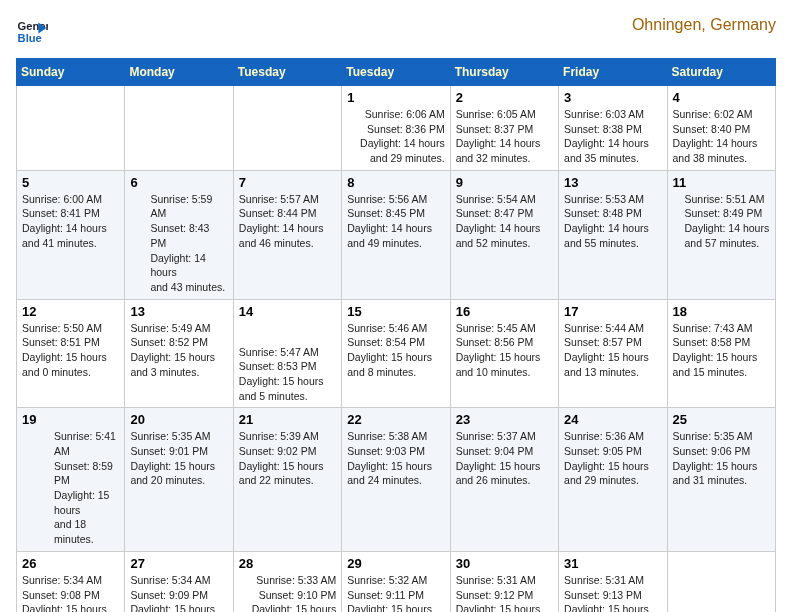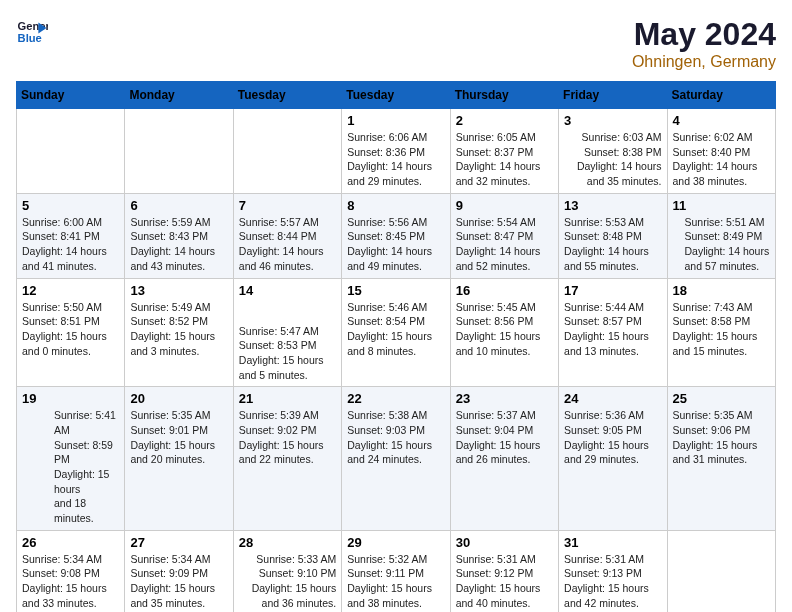--- a/index.html
+++ b/index.html
@@ -37,21 +37,21 @@
       font-size: 16px;
       color: #a16207;
     }
     .calendar-table {
       width: 100%;
       border-collapse: collapse;
       font-size: 11px;
     }
     .calendar-table thead tr th {
       background: #1565c0;
-      color: #000000;
+      color: #fef9c3;
       padding: 6px 4px;
       text-align: left;
       font-size: 12px;
       font-weight: bold;
       border: 1px solid #1565c0;
     }
     .calendar-table tbody tr td {
       vertical-align: top;
       padding: 4px 5px;
       border: 1px solid #ccc;
@@ -82,21 +82,20 @@
 
 <div class="header">
   <div class="logo">
     <svg class="logo-icon" viewBox="0 0 40 40">
       <text x="2" y="18" font-size="14" font-weight="bold" fill="#1a1a2e">General</text>
       <text x="2" y="32" font-size="14" font-weight="bold" fill="#1565c0">Blue</text>
       <polygon points="28,8 38,15 28,22" fill="#1565c0"></polygon>
     </svg>
   </div>
   <div class="title-block">
-    <div class="month-title">May 2024</div>
     <div class="location">Ohningen, Germany</div>
   </div>
 </div>
 
 <table class="calendar-table">
   <thead>
     <tr id="weekday-header">
         <th>Sunday</th>
         <th>Monday</th>
         <th>Tuesday</th>
@@ -106,35 +105,35 @@
         <th>Saturday</th>
       </tr>
   </thead>
   <tbody id="calendar-body">
       <tr>
         <td class="empty-cell"></td>
         <td class="empty-cell"></td>
         <td class="empty-cell"></td>
         <td>
           <span class="day-number">1</span>
-          <div class="day-info" style="white-space: pre-line;">Sunrise: 6:06 AM
+          <div class="day-info" style="white-space: pre-line; text-align: right;">Sunrise: 6:06 AM
 Sunset: 8:36 PM
 Daylight: 14 hours
 and 29 minutes.</div>
         </td>
         <td>
           <span class="day-number">2</span>
           <div class="day-info" style="white-space: pre-line;">Sunrise: 6:05 AM
 Sunset: 8:37 PM
 Daylight: 14 hours
 and 32 minutes.</div>
         </td>
         <td>
           <span class="day-number">3</span>
-          <div class="day-info" style="white-space: pre-line; text-align: right;">Sunrise: 6:03 AM
+          <div class="day-info" style="white-space: pre-line;">Sunrise: 6:03 AM
 Sunset: 8:38 PM
 Daylight: 14 hours
 and 35 minutes.</div>
         </td>
         <td>
           <span class="day-number">4</span>
           <div class="day-info" style="white-space: pre-line;">Sunrise: 6:02 AM
 Sunset: 8:40 PM
 Daylight: 14 hours
 and 38 minutes.</div>
@@ -143,21 +142,21 @@
       <tr>
         <td>
           <span class="day-number">5</span>
           <div class="day-info" style="white-space: pre-line;">Sunrise: 6:00 AM
 Sunset: 8:41 PM
 Daylight: 14 hours
 and 41 minutes.</div>
         </td>
         <td>
           <span class="day-number">6</span>
-          <div class="day-info" style="white-space: pre-line;">Sunrise: 5:59 AM
+          <div class="day-info" style="white-space: pre-line; margin-left: 20px;">Sunrise: 5:59 AM
 Sunset: 8:43 PM
 Daylight: 14 hours
 and 43 minutes.</div>
         </td>
         <td>
           <span class="day-number">7</span>
           <div class="day-info" style="white-space: pre-line;">Sunrise: 5:57 AM
 Sunset: 8:44 PM
 Daylight: 14 hours
 and 46 minutes.</div>

